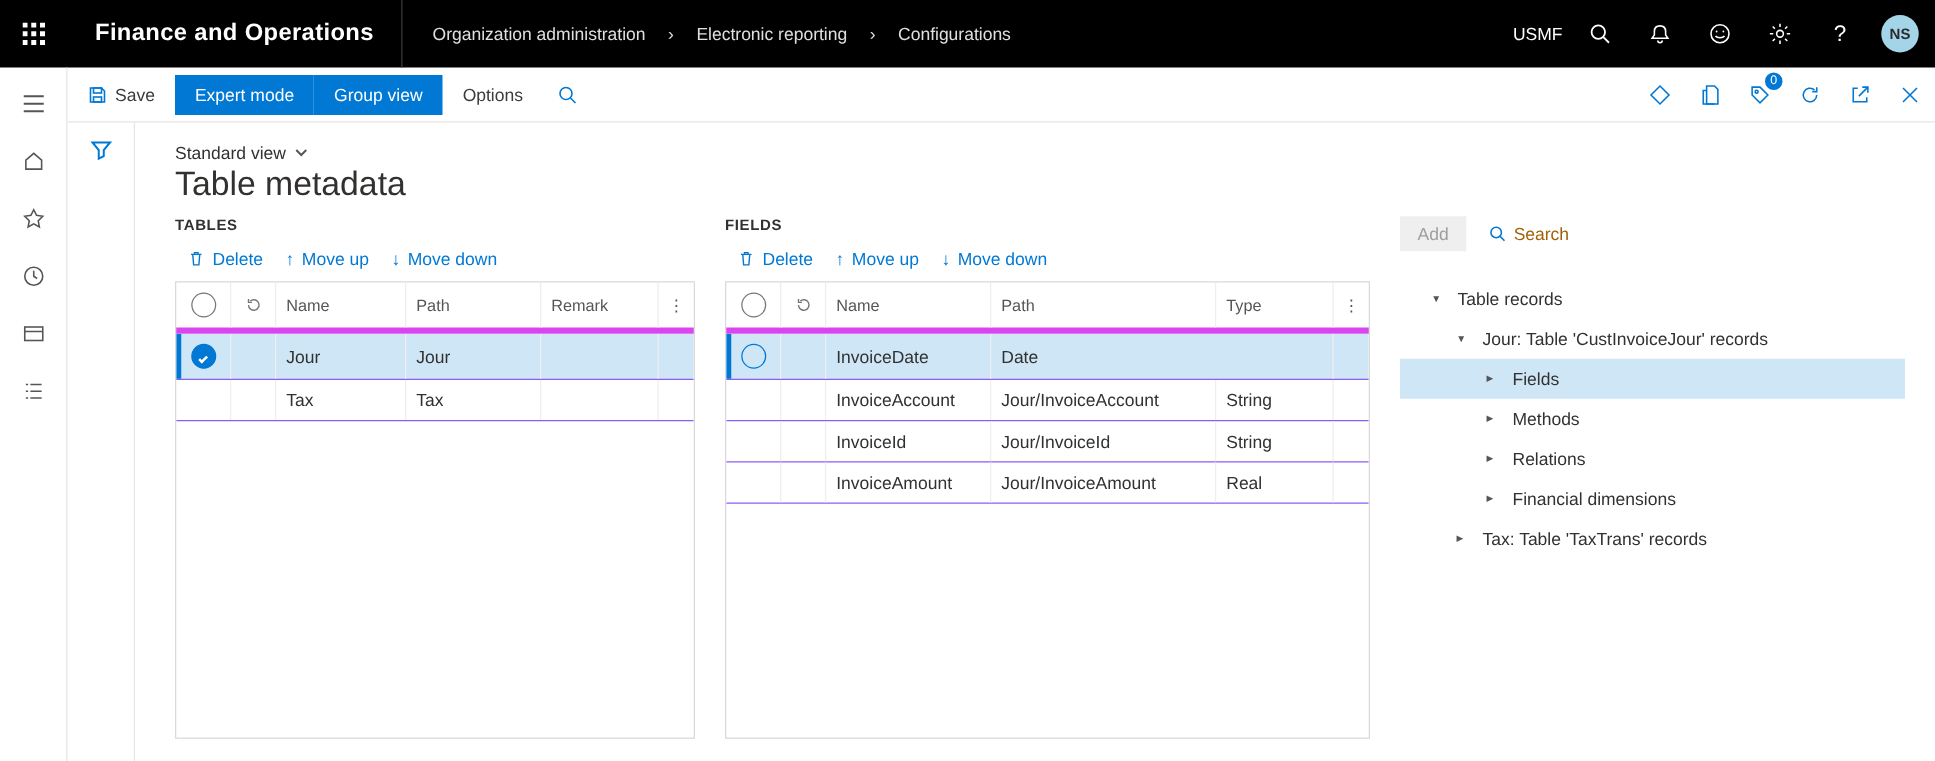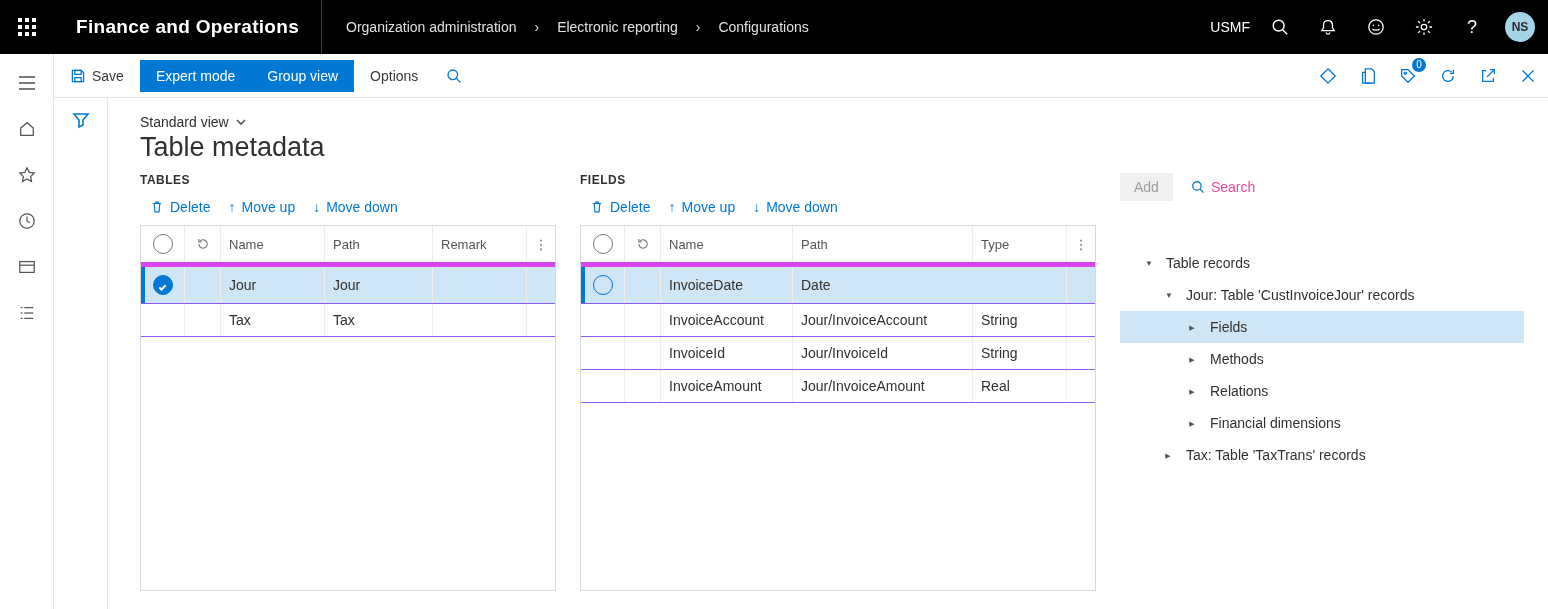--- a/index.html
+++ b/index.html
@@ -84,23 +84,23 @@
 .radio { width: 20px; height: 20px; border: 1.5px solid #777; border-radius: 50%; }
 .radio.filled { background: #0078d4; border-color: #0078d4; position: relative; }
 .radio.filled::after { content: ""; position: absolute; left: 5px; top: 9px; width: 5px; height: 2px; border-left: 2px solid #fff; border-bottom: 2px solid #fff; transform: rotate(-45deg); }
 .radio.hollow-sel { border-color: #0078d4; }
 
 .grid-body { flex: 1; overflow: auto; position: relative; }
 .grid-body::-webkit-scrollbar { width: 8px; }
 .grid-body::-webkit-scrollbar-thumb { background: #dcdcdc; }
 
 
-.tree-toolbar { display: flex; align-items: center; gap: 18px; margin-bottom: 24px; }
+.tree-toolbar { display: flex; align-items: center; gap: 18px; margin-bottom: 0; }
 .tree-add { background: #efefef; color: #9e9e9e; padding: 6px 14px; font-size: 14px; }
-.tree-search { color: #ec4899; display: inline-flex; align-items: center; gap: 6px; font-size: 14px; }
+.tree-search { color: #a16207; display: inline-flex; align-items: center; gap: 6px; font-size: 14px; }
 .tree { font-size: 14px; }
 .tree ul { list-style: none; margin-top: 22px; }
 .tree li { padding: 8px 0 8px 8px; display: flex; align-items: center; gap: 10px; }
 .tree li.selected { background: #cfe6f7; border-radius: 0; }
 .tree .exp { width: 12px; color: #555; font-size: 10px; }
 .tree .exp.open::before { content: "▼"; display:inline-block; transform: scale(0.8); }
 .tree .exp.closed::before { content: "▶"; display:inline-block; transform: scale(0.7); }
 .indent-1 { padding-left: 24px !important; }
 .indent-2 { padding-left: 44px !important; }
 .indent-3 { padding-left: 68px !important; }

